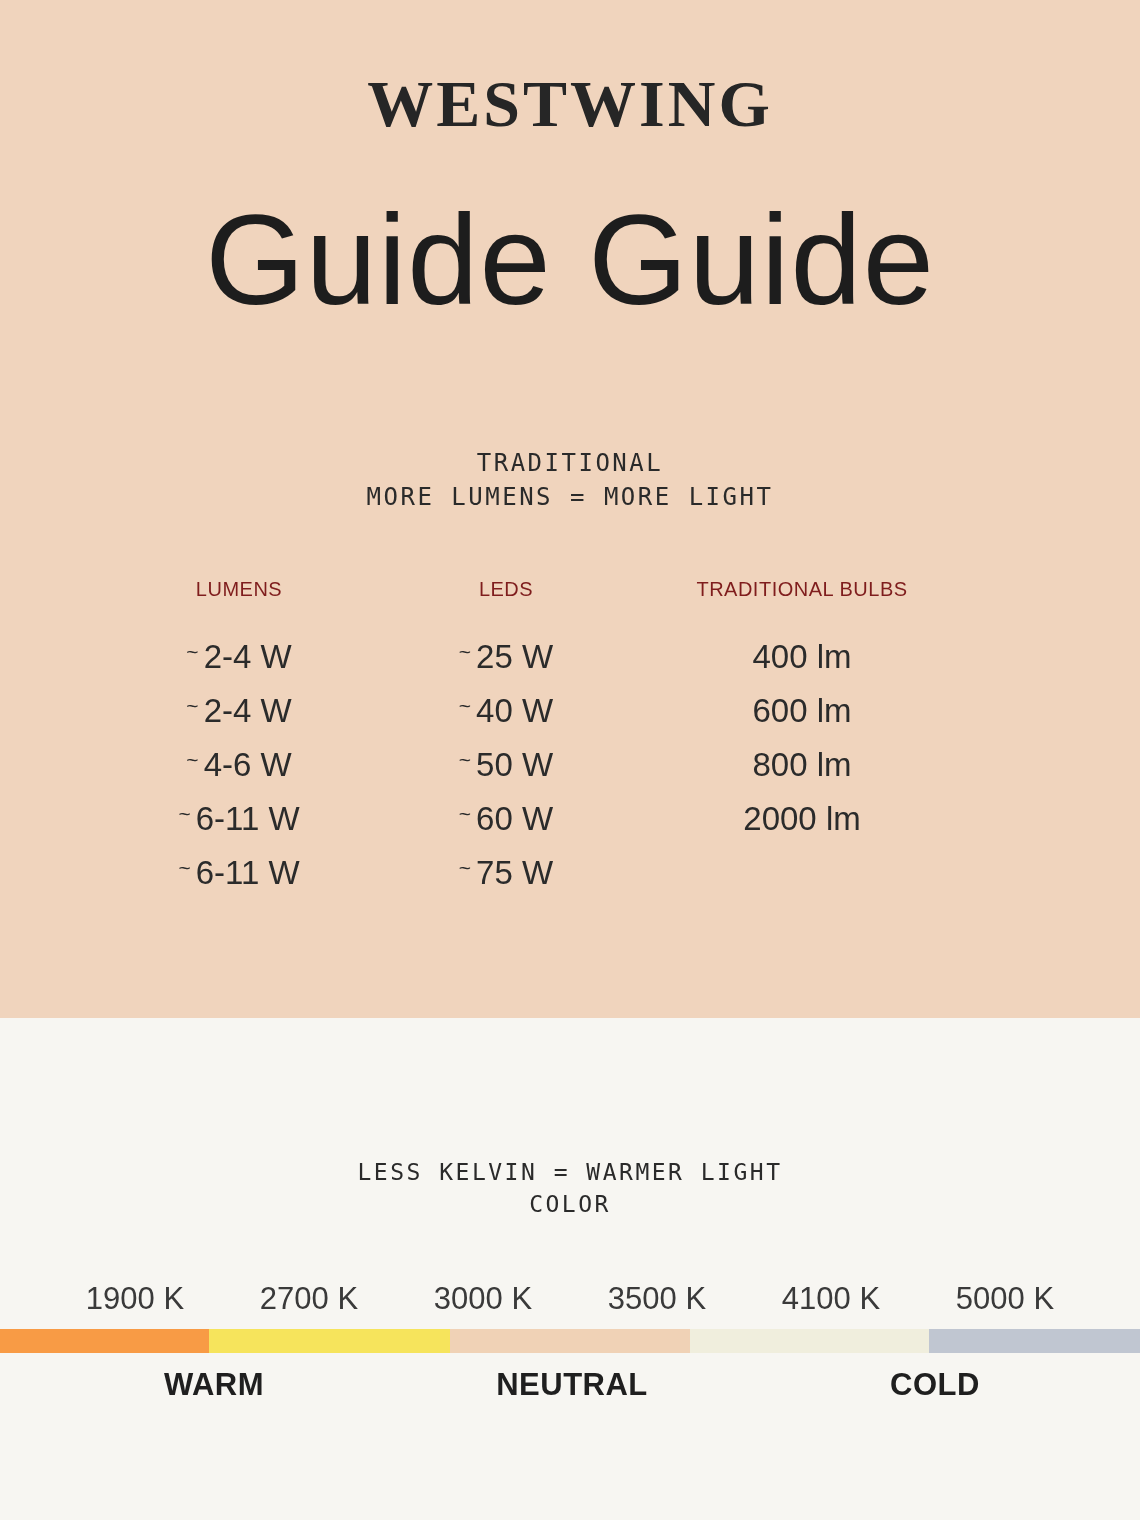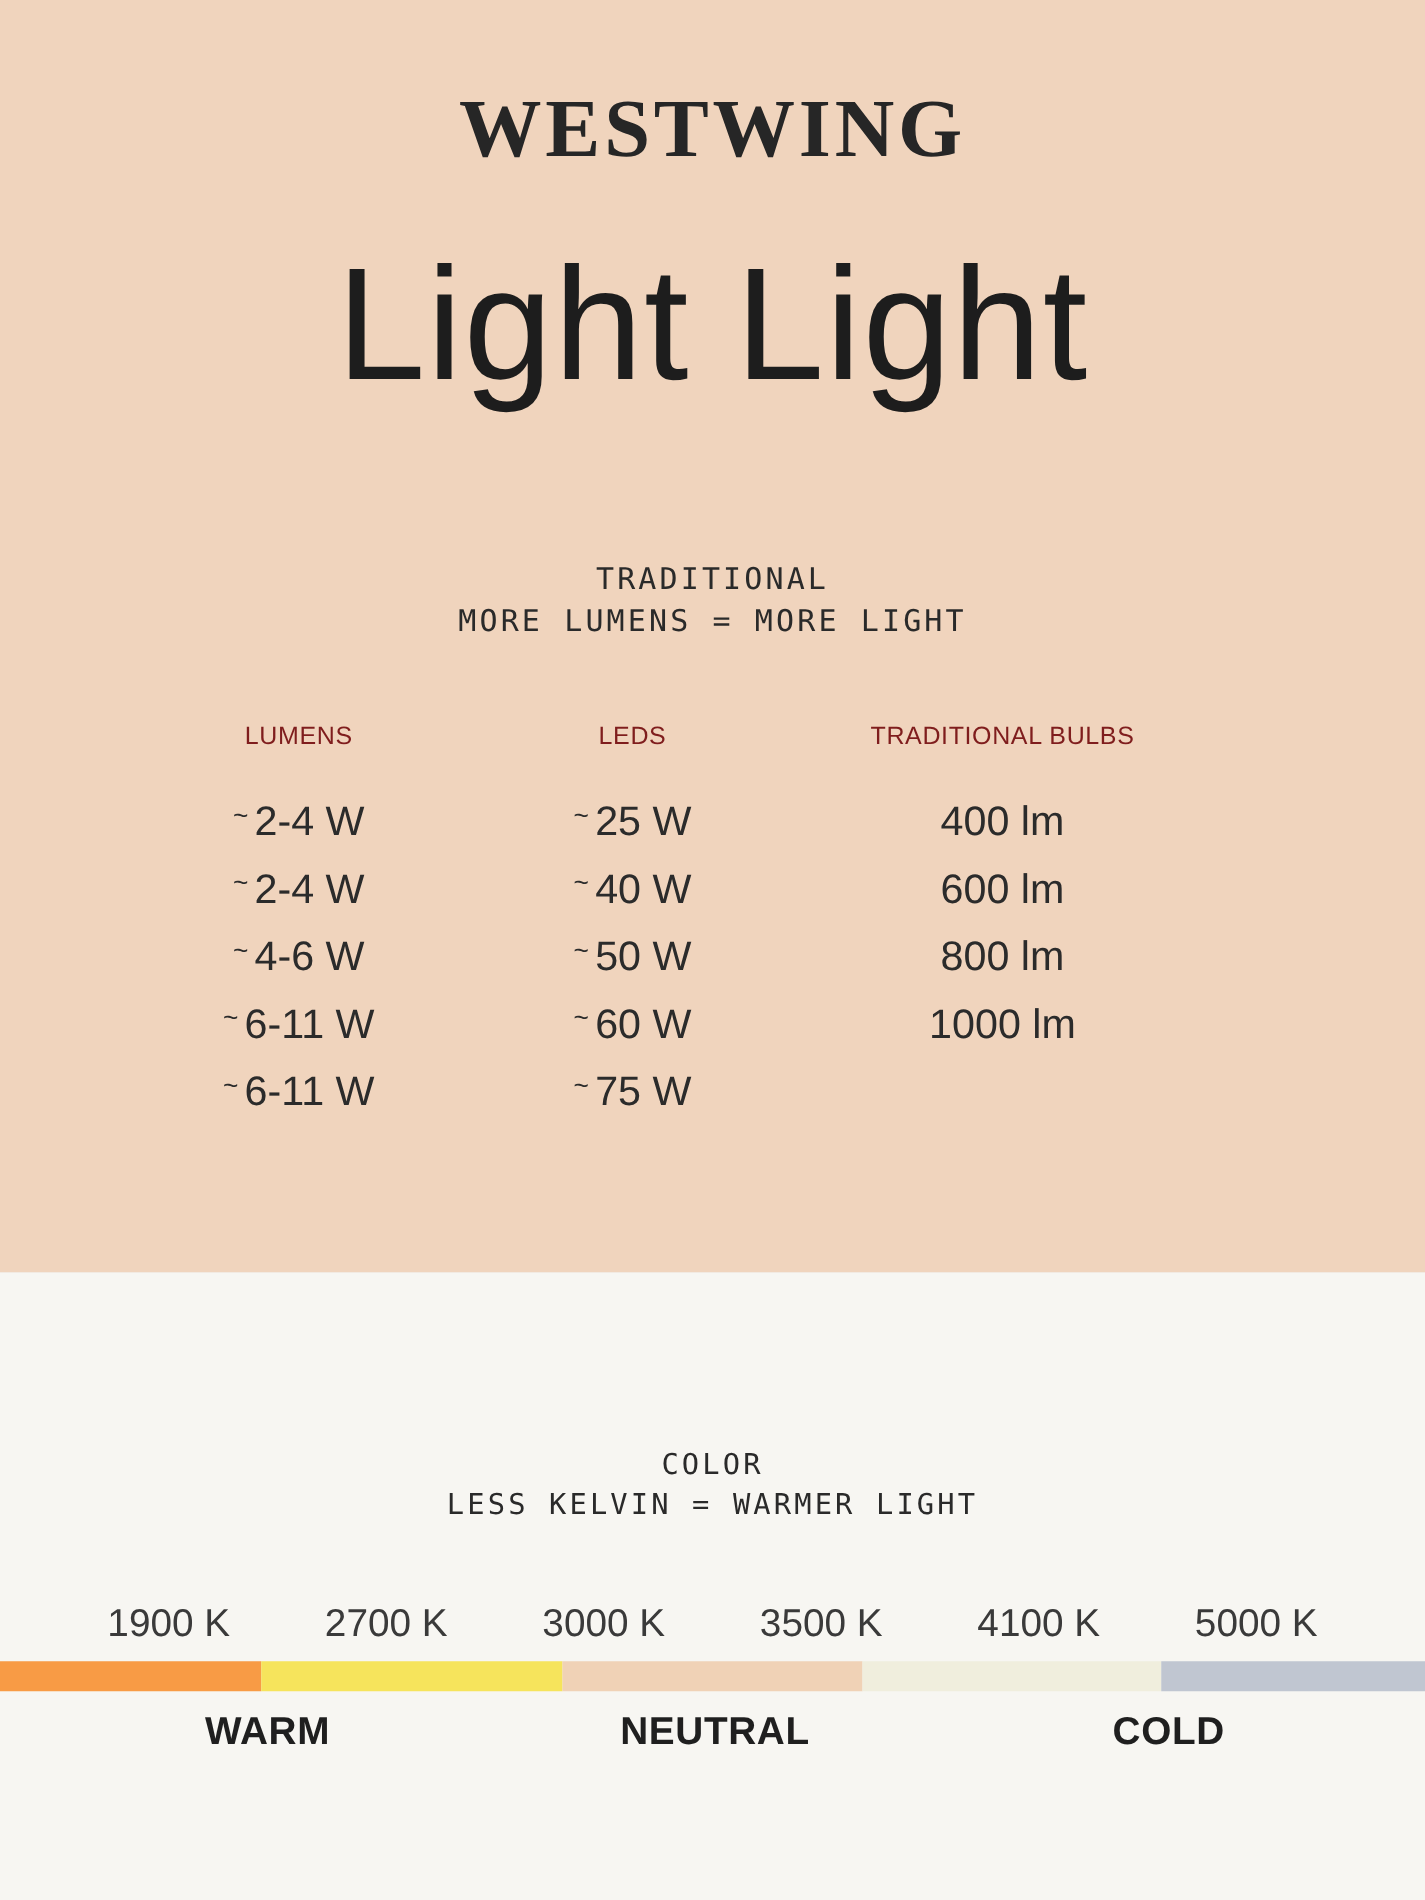--- a/index.html
+++ b/index.html
@@ -106,21 +106,21 @@
 </head>
 <body>
 
 <div class="page">
 
   <div class="section section-top" style="background: rgb(240, 212, 189);"></div>
   <div class="section section-bottom" style="background: rgb(247, 246, 242);"></div>
 
   <div class="logo">WESTWING</div>
 
-  <h1 class="title">Light Light</h1>
+  <h1 class="title">Guide Guide</h1>
 
   <div class="mono-block mono-brightness">
     <div>TRADITIONAL</div>
     <div>MORE LUMENS = MORE LIGHT</div>
   </div>
 
   <div class="bright-table">
     <div class="th">LUMENS</div>
     <div class="th">LEDS</div>
     <div class="th">TRADITIONAL BULBS</div>
@@ -133,28 +133,28 @@
     <div class="td"><span class="approx">~</span><span>40 W</span></div>
 
     <div class="td">600 lm</div>
     <div class="td"><span class="approx">~</span><span>4-6 W</span></div>
     <div class="td"><span class="approx">~</span><span>50 W</span></div>
 
     <div class="td">800 lm</div>
     <div class="td"><span class="approx">~</span><span>6-11 W</span></div>
     <div class="td"><span class="approx">~</span><span>60 W</span></div>
 
-    <div class="td">1000 lm</div>
+    <div class="td">2000 lm</div>
     <div class="td"><span class="approx">~</span><span>6-11 W</span></div>
     <div class="td"><span class="approx">~</span><span>75 W</span></div>
   </div>
 
   <div class="mono-block mono-color">
+    <div>LESS KELVIN = WARMER LIGHT</div>
     <div>COLOR</div>
-    <div>LESS KELVIN = WARMER LIGHT</div>
   </div>
 
   <div class="kelvin-row">
     <div class="kelvin-label">1900 K</div>
     <div class="kelvin-label">2700 K</div>
     <div class="kelvin-label">3000 K</div>
     <div class="kelvin-label">3500 K</div>
     <div class="kelvin-label">4100 K</div>
     <div class="kelvin-label">5000 K</div>
   </div>

